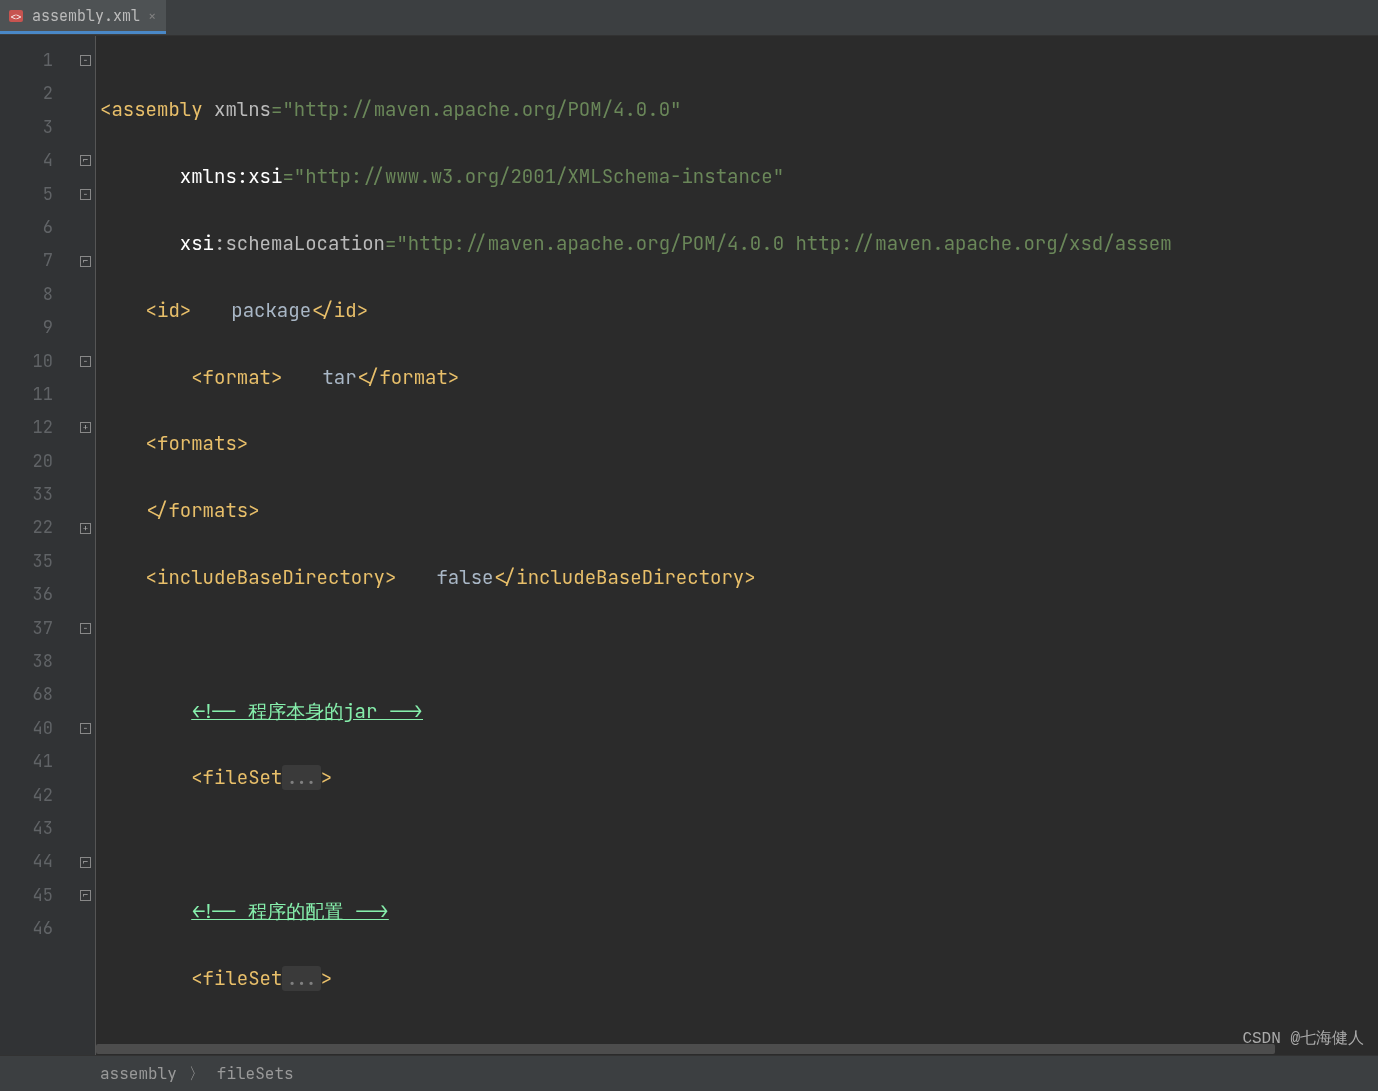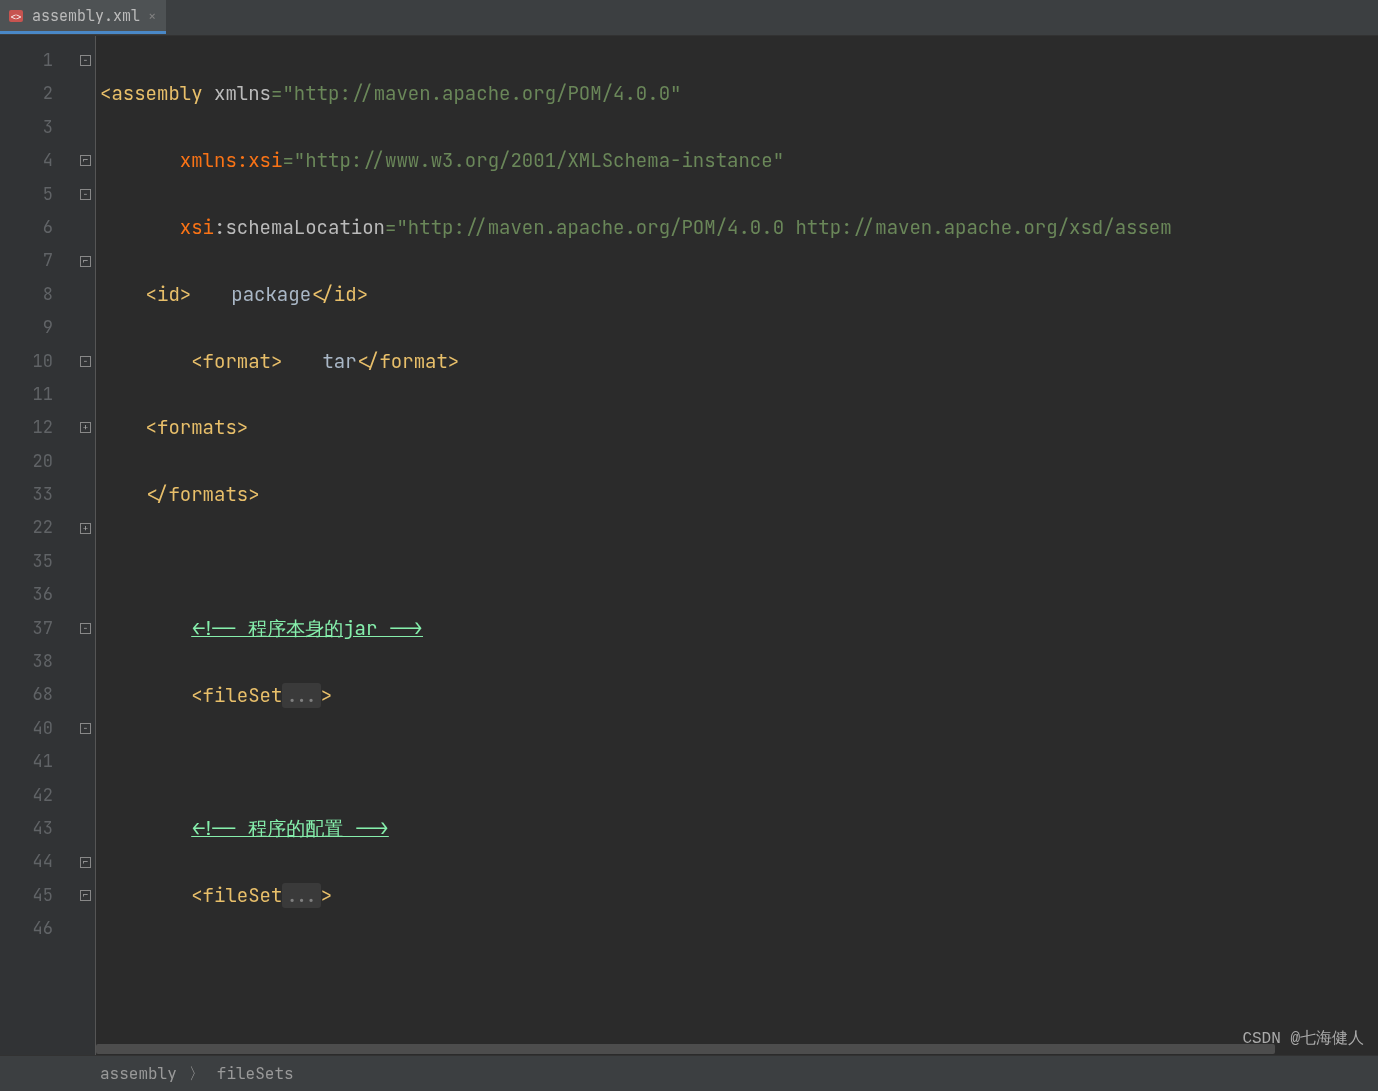--- a/index.html
+++ b/index.html
@@ -44,31 +44,31 @@
   background:#313335;
   width:20px;
   padding-top:8px;
   line-height:33.4px;
   border-right:1px solid #555555;
 }
 .fold-col div { height:33.4px; display:flex; align-items:center; justify-content:center; position:relative; }
 .fold-mark { width:11px; height:11px; border:1px solid #888; display:flex; align-items:center; justify-content:center; font-size:9px; color:#aaa; line-height:1; cursor:pointer; }
 .code {
   flex:1;
-  padding-top:8px;
+  padding-top:24px;
   line-height:33.4px;
   font-size:19px;
   white-space:pre;
   overflow:hidden;
   background:#2b2b2b;
 }
 .code-line { height:33.4px; padding-left:4px; }
 .t-tag { color:#e8bf6a; }
 .t-attr { color:#bababa; }
-.t-ns { color:#f97316; }
+.t-ns { color:#ffffff; }
 .t-str { color:#6a8759; }
 .t-txt { color:#a9b7c6;margin-left:40px; }
 .t-com { color:#86efac;text-decoration:underline; }
 .t-br  { color:#e8bf6a; }
 .folded { background:#3a3a3a; color:#808080; border-radius:3px; padding:0 2px;}
 .breadcrumb {
   position:absolute;
   bottom:0; left:0; right:0;
   height:36px;
   background:#3c3f41;
@@ -195,20 +195,21 @@
   </div>
 
   <div class="code">
 <div class="code-line"><span class="t-br">&lt;</span><span class="t-tag">assembly</span> <span class="t-attr">xmlns</span><span class="t-str">=</span><span class="t-str">"http://maven.apache.org/POM/4.0.0"</span></div>
 <div class="code-line">       <span class="t-ns">xmlns:xsi</span><span class="t-str">=</span><span class="t-str">"http://www.w3.org/2001/XMLSchema-instance"</span></div>
 <div class="code-line">       <span class="t-ns">xsi</span><span class="t-attr">:schemaLocation</span><span class="t-str">=</span><span class="t-str">"http://maven.apache.org/POM/4.0.0 http://maven.apache.org/xsd/assem</span></div>
 <div class="code-line">    <span class="t-br">&lt;</span><span class="t-tag">id</span><span class="t-br">&gt;</span><span class="t-txt">package</span><span class="t-br">&lt;/</span><span class="t-tag">id</span><span class="t-br">&gt;</span></div>
 <div class="code-line">        <span class="t-br">&lt;</span><span class="t-tag">format</span><span class="t-br">&gt;</span><span class="t-txt">tar</span><span class="t-br">&lt;/</span><span class="t-tag">format</span><span class="t-br">&gt;</span></div>
 <div class="code-line">    <span class="t-br">&lt;</span><span class="t-tag">formats</span><span class="t-br">&gt;</span></div>
 <div class="code-line">    <span class="t-br">&lt;/</span><span class="t-tag">formats</span><span class="t-br">&gt;</span></div>
+<div class="code-line">    <span class="t-br">&lt;</span><span class="t-tag">includeBaseDirectory</span><span class="t-br">&gt;</span><span class="t-txt">false</span><span class="t-br">&lt;/</span><span class="t-tag">includeBaseDirectory</span><span class="t-br">&gt;</span></div>
 <div class="code-line"></div>
 <div class="code-line">        <span class="t-com">&lt;!-- 程序本身的jar --&gt;</span></div>
 <div class="code-line">        <span class="t-br">&lt;</span><span class="t-tag">fileSet</span><span class="folded">...</span><span class="t-br">&gt;</span></div>
 <div class="code-line"></div>
 <div class="code-line">        <span class="t-com">&lt;!-- 程序的配置 --&gt;</span></div>
 <div class="code-line">        <span class="t-br">&lt;</span><span class="t-tag">fileSet</span><span class="folded">...</span><span class="t-br">&gt;</span></div>
 
 
 
 

